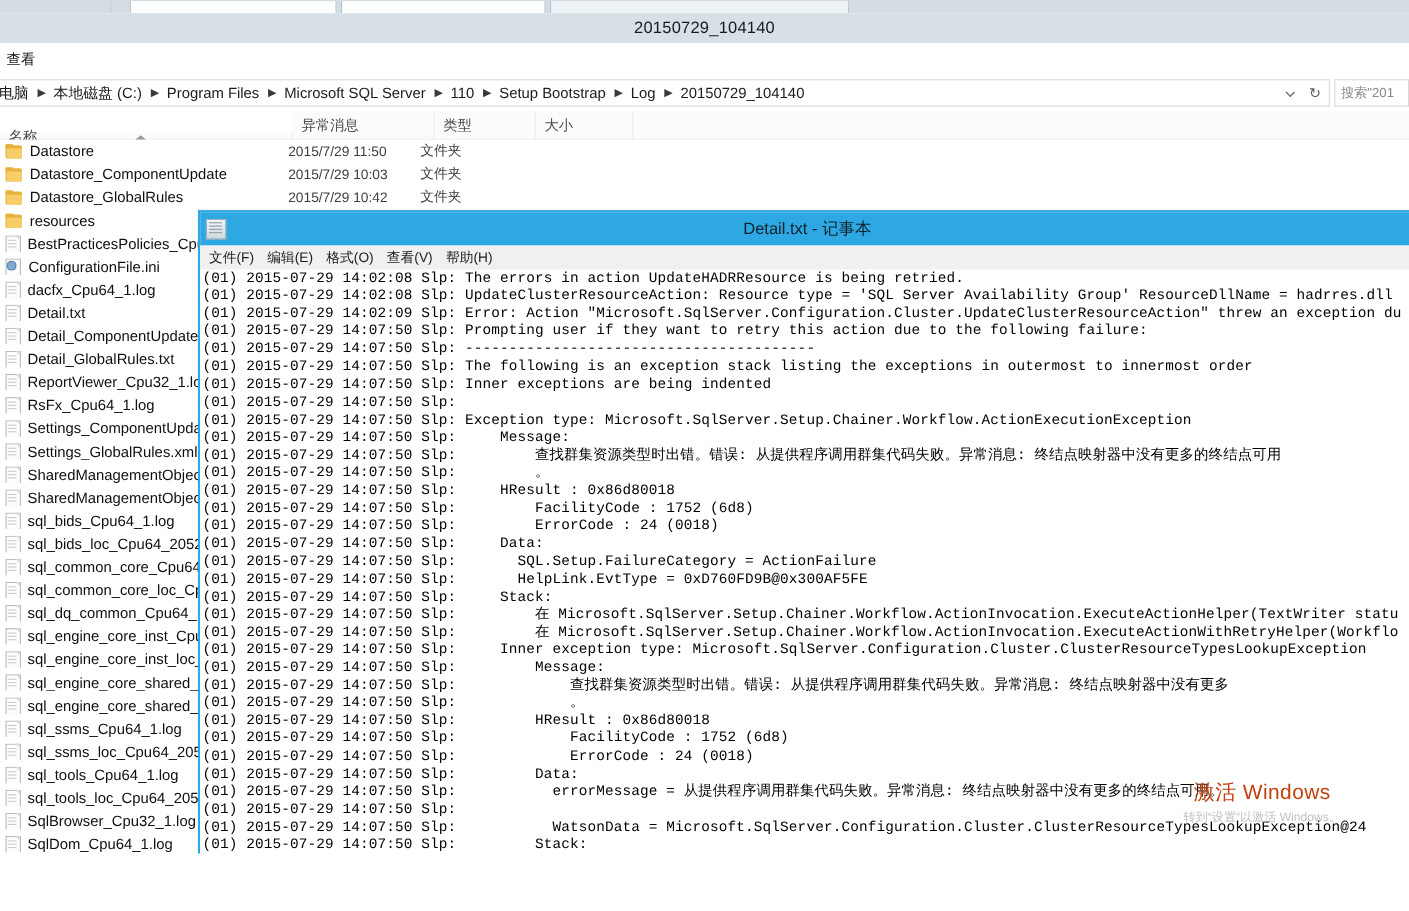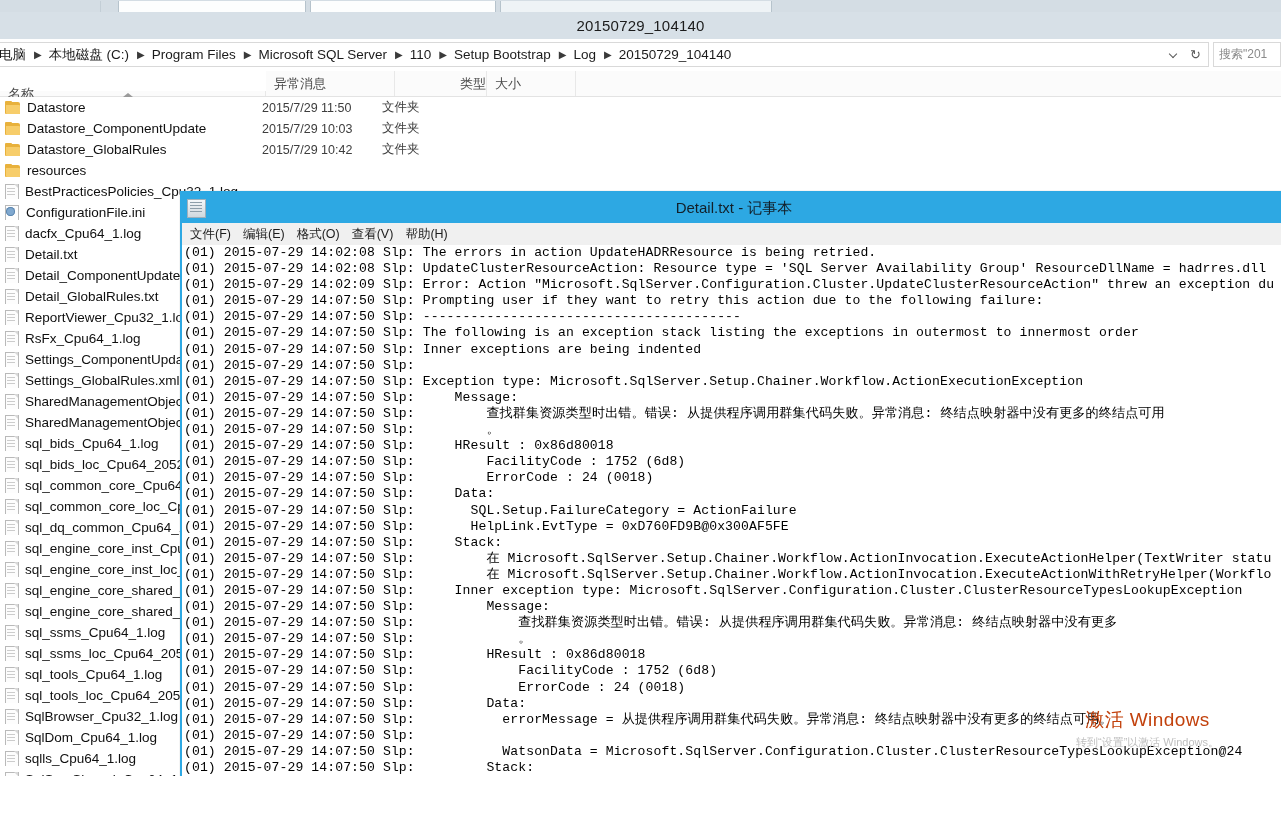--- a/index.html
+++ b/index.html
@@ -87,21 +87,21 @@
     border-bottom: 1px solid #e3e3e3; background: #ffffff;
   }
   .col {
     position: relative; font-size: 13px; color: #4a4a4a;
     display: flex; align-items: center; padding-left: 8px;
     border-right: 1px solid #e8e8e8;
     background: #fbfbfb;
   }
   .col.c-name { width: 257px; margin-top: 20px; }
   .col.c-date { width: 120px; }
-  .col.c-type { width: 83px; justify-content: flex-end; }
+  .col.c-type { width: 83px; }
   .col.c-size { width: 80px; }
   .col.c-rest { flex: 1 1 auto; border-right: none; }
   .sort-caret {
     position: absolute; left: 123px; top: 2px;
     width: 0; height: 0; border-left: 5px solid transparent; border-right: 5px solid transparent;
     border-bottom: 4px solid #9a9a9a;
   }
 
   
   .file-list { position: relative; background: #ffffff; height: 705px; overflow: hidden; }
@@ -233,20 +233,23 @@
     <div class="pane p3"></div>
     <div class="pane p4"></div>
   </div>
 
   <div class="explorer">
 
     <div class="exp-titlebar">
       <div class="exp-title">20150729_104140</div>
     </div>
 
+    <div class="exp-ribbon">
+      <div class="ribbon-tab">查看</div>
+    </div>
 
     <div class="exp-addressrow">
       <div class="addr-box">
         <div class="crumbs">
           <span class="crumb">电脑</span>
           <span class="crumb-sep">▶</span>
           <span class="crumb">本地磁盘 (C:)</span>
           <span class="crumb-sep">▶</span>
           <span class="crumb">Program Files</span>
           <span class="crumb-sep">▶</span>

